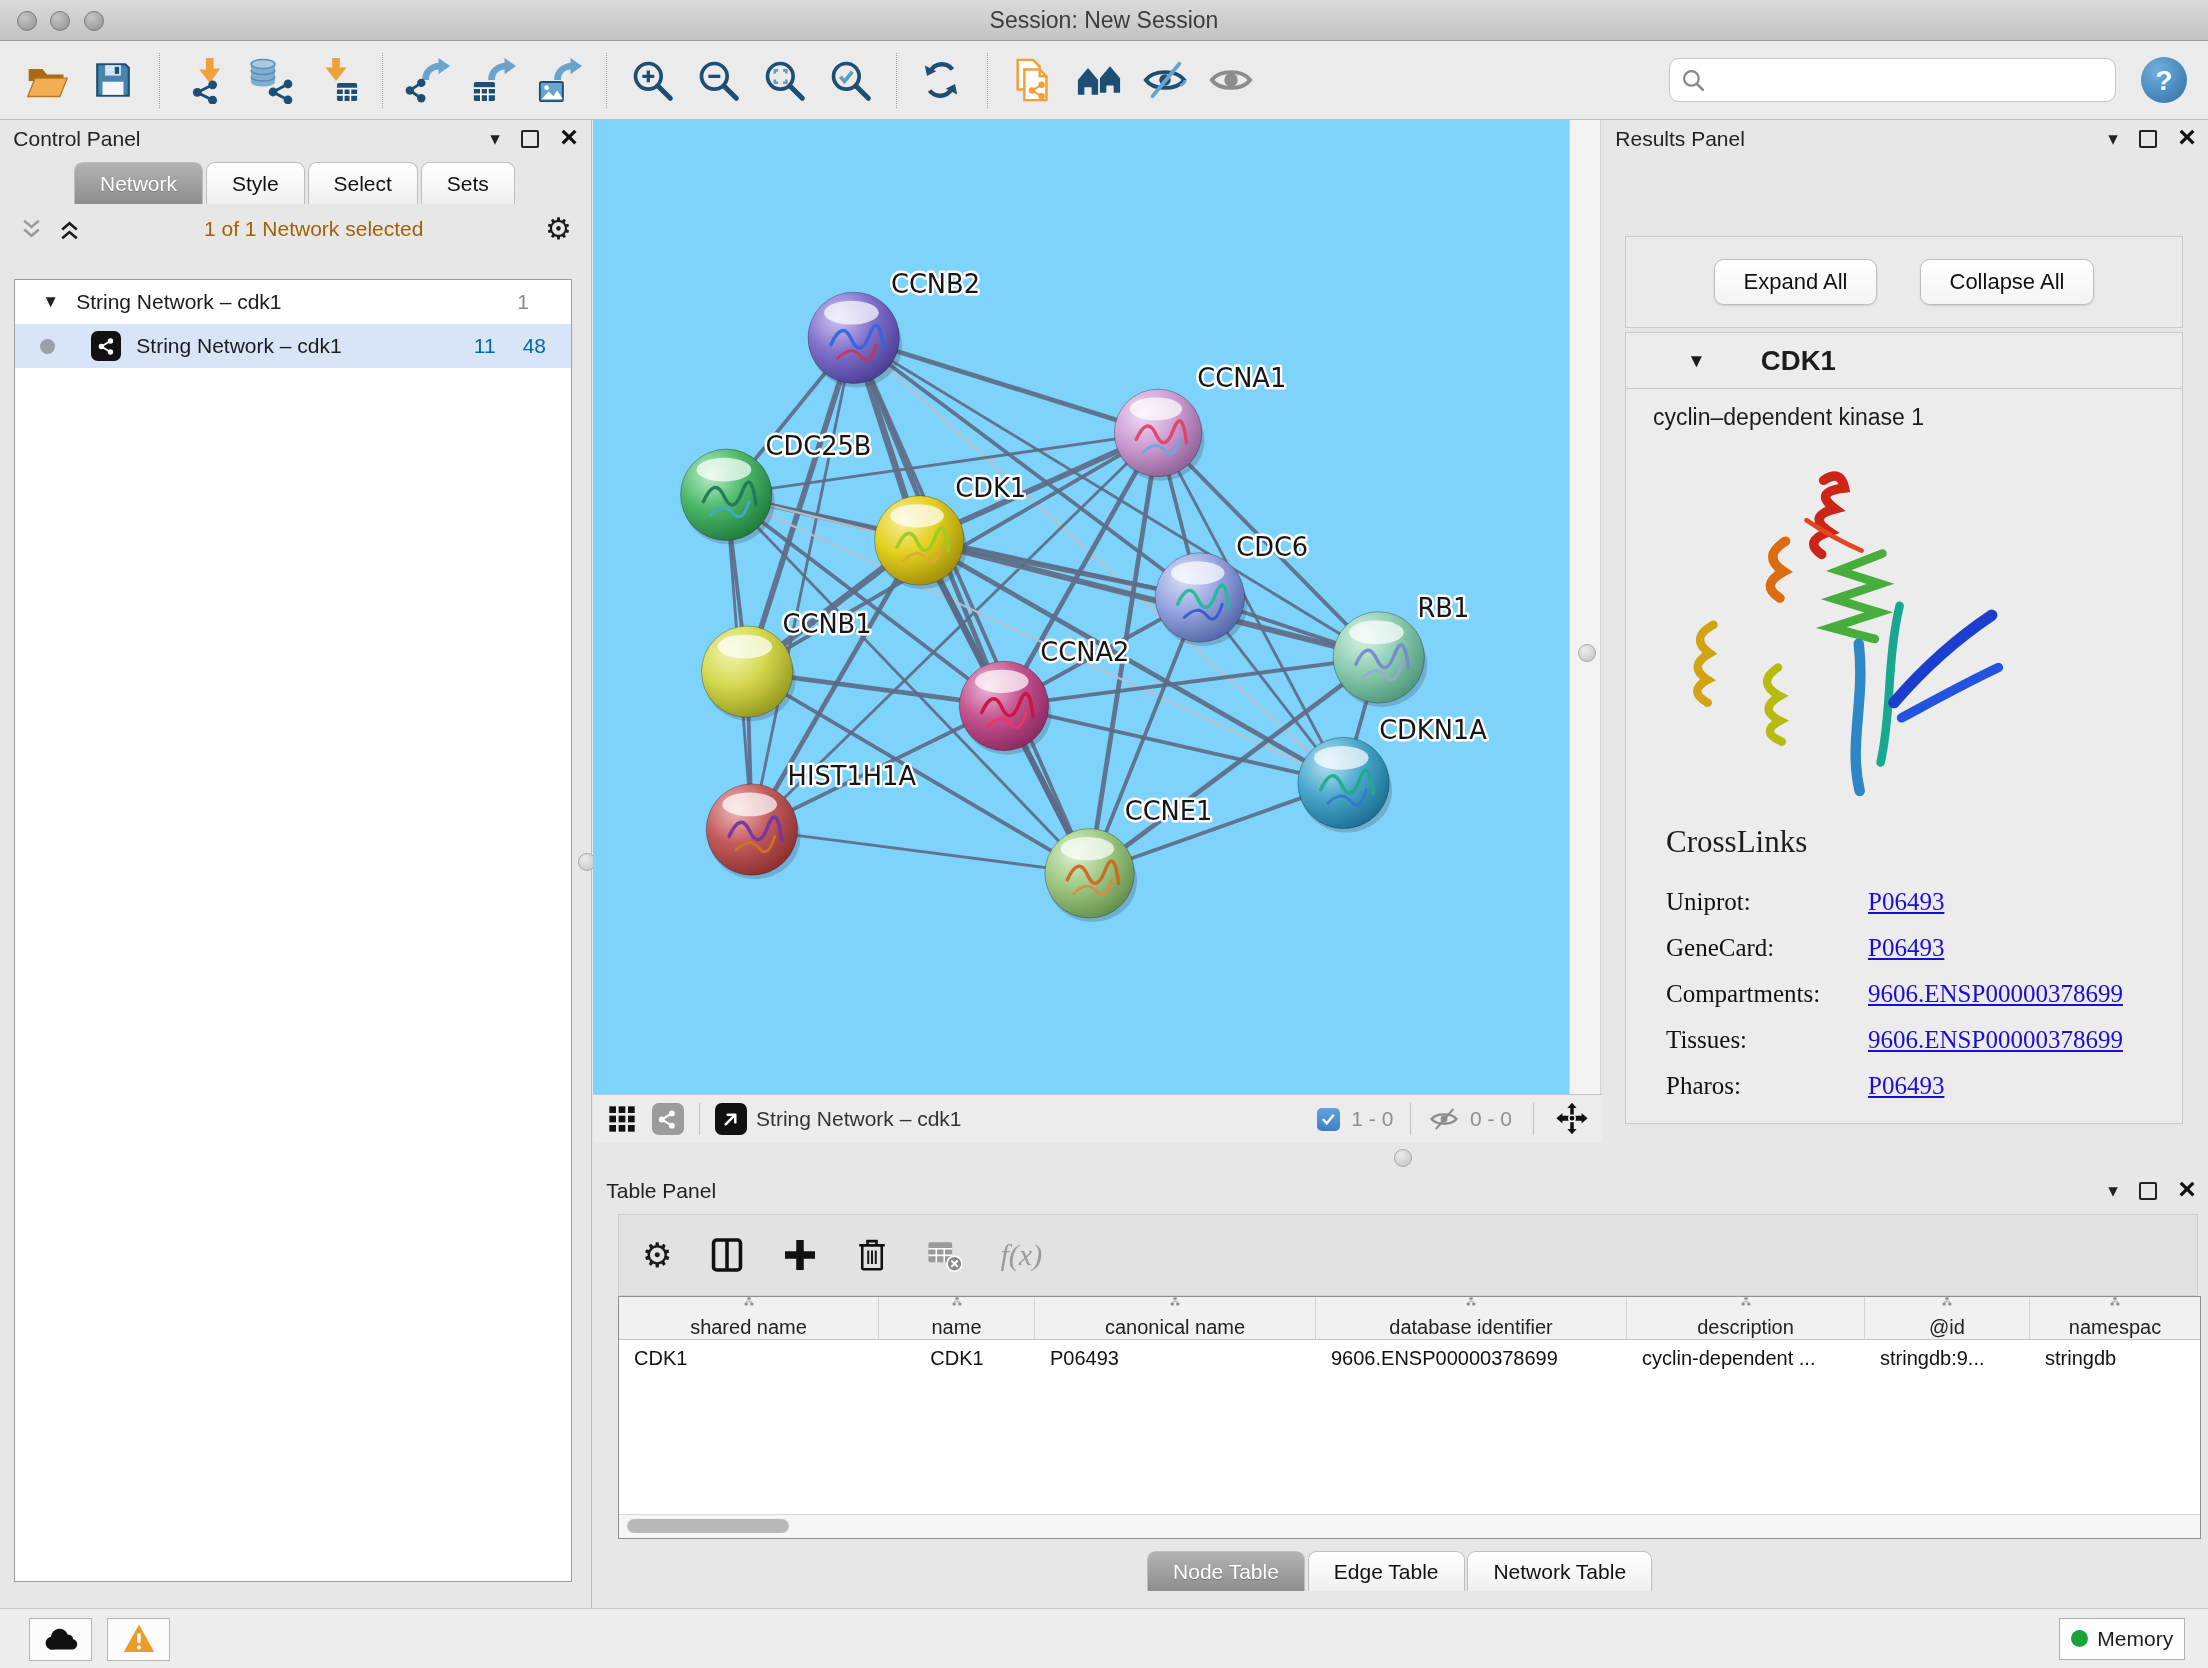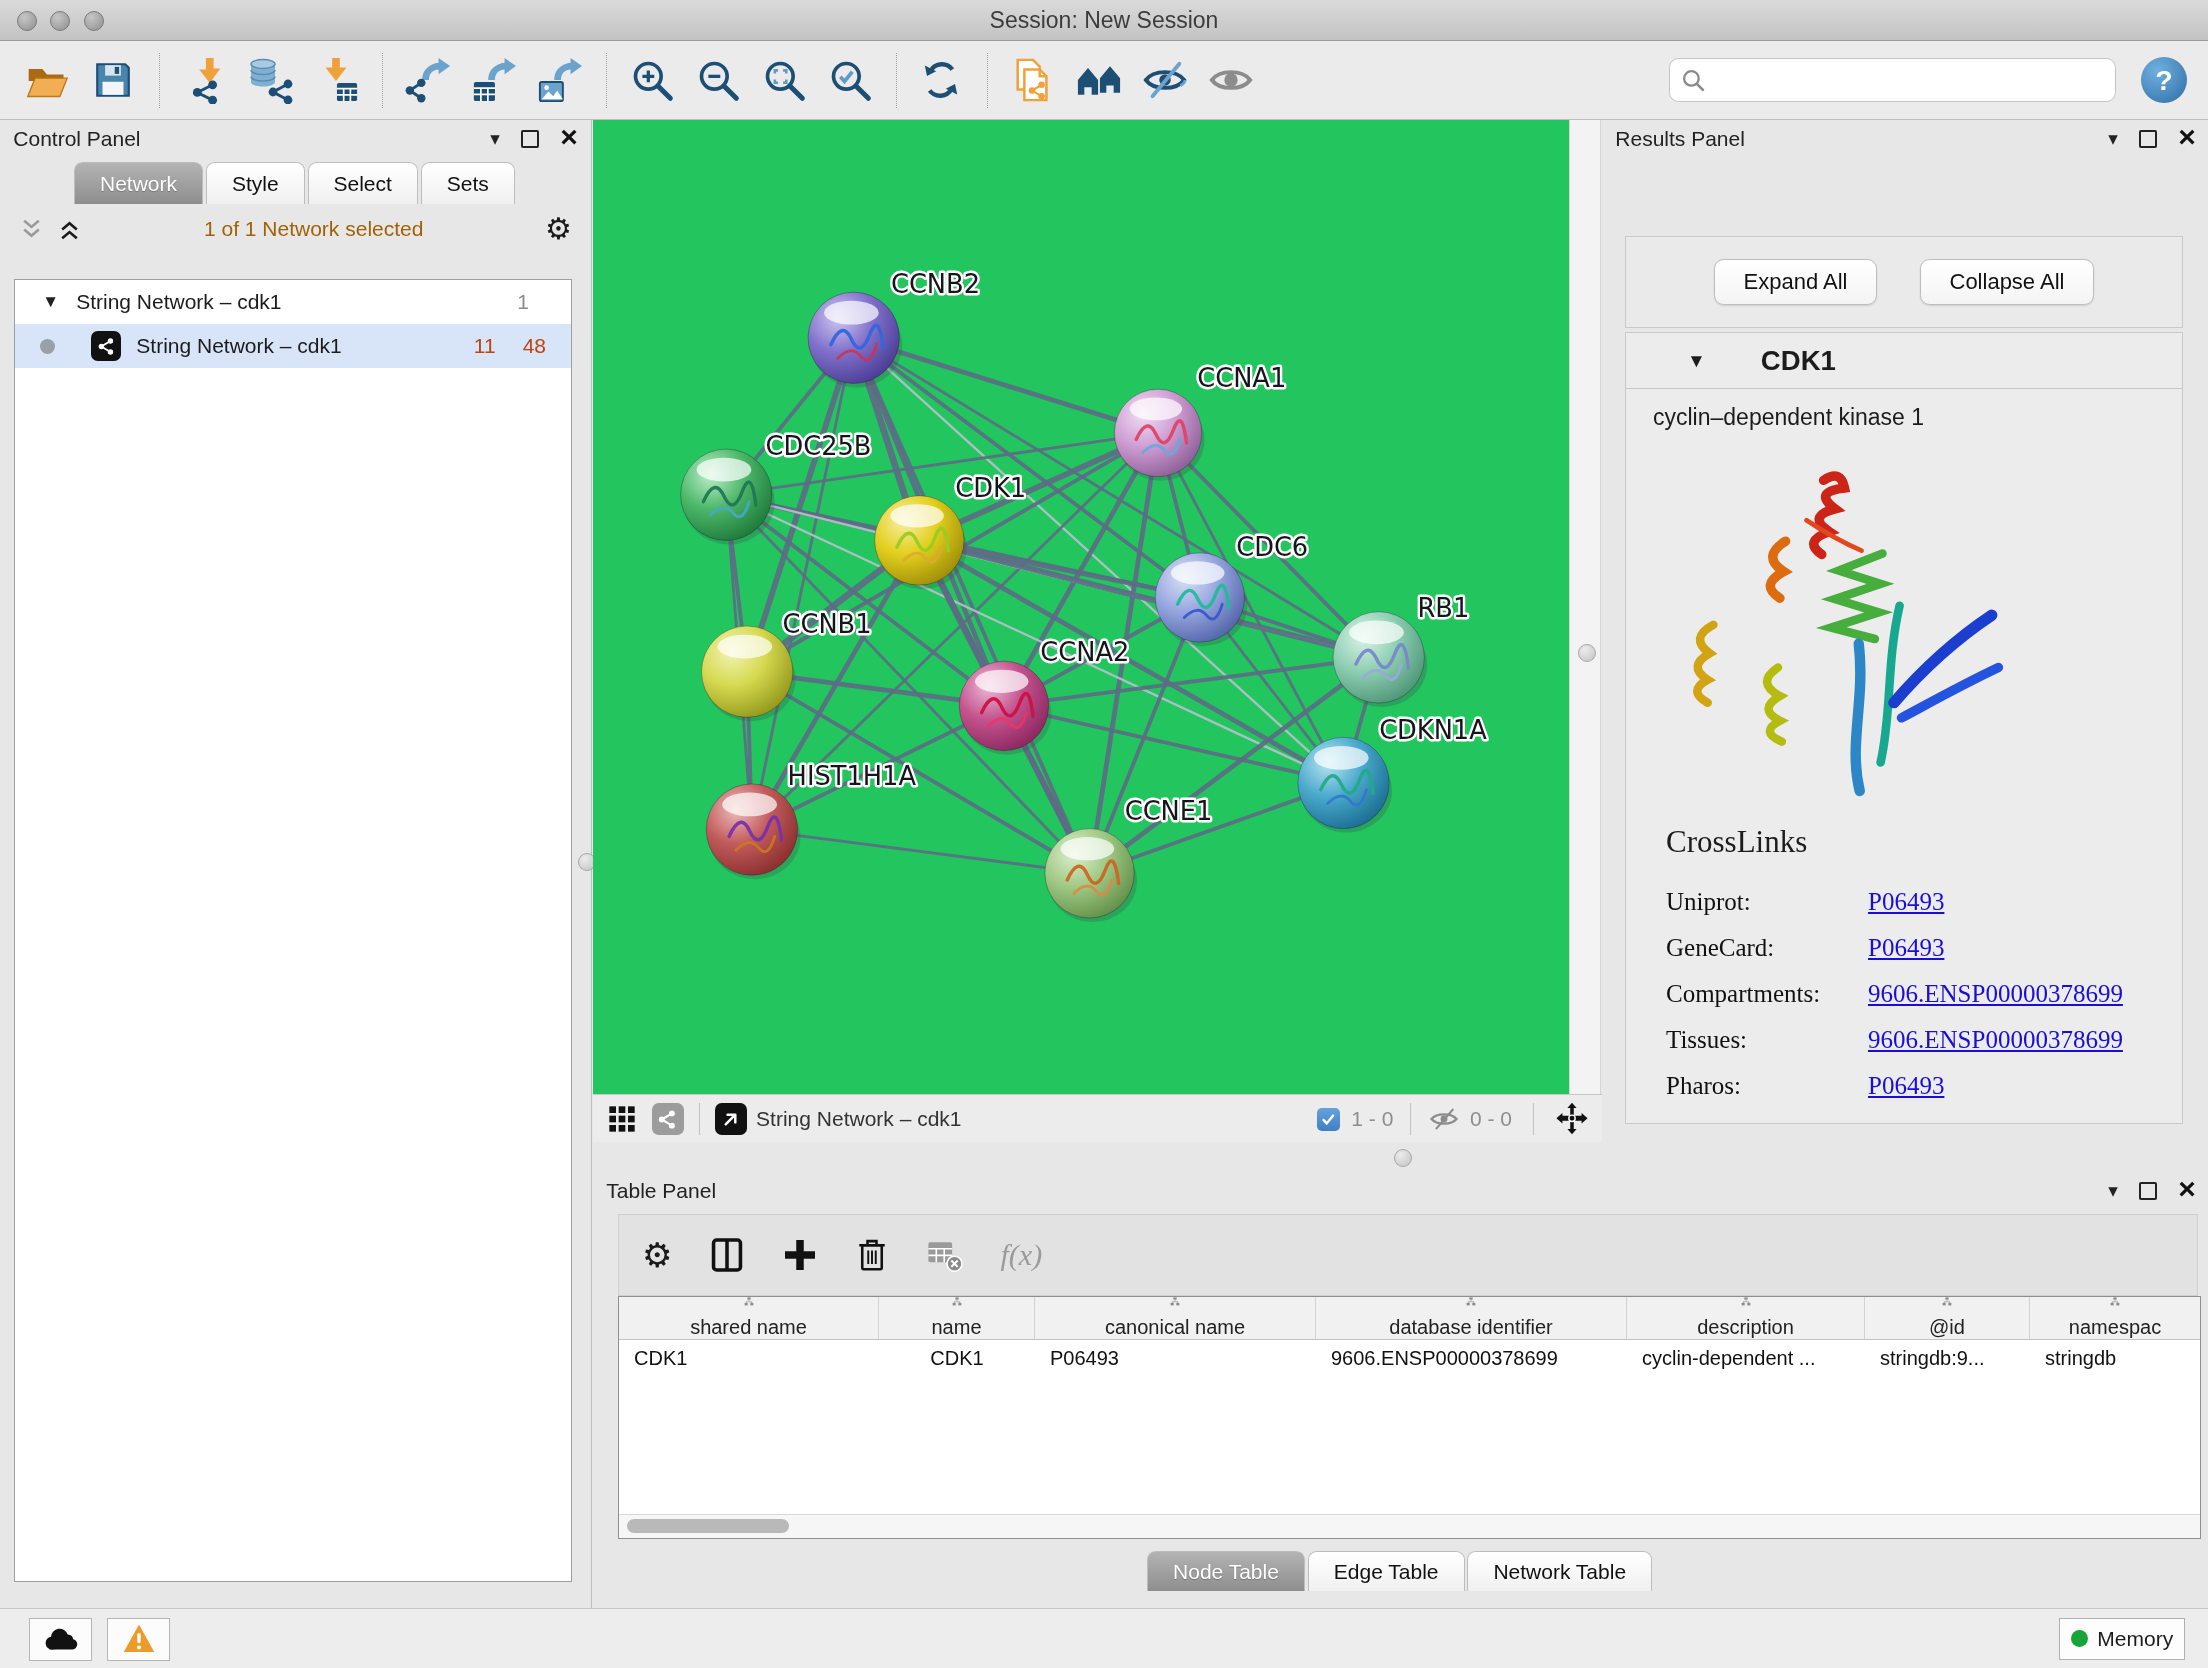--- a/index.html
+++ b/index.html
@@ -47,23 +47,23 @@
   .gear{font-family:"DejaVu Sans",sans-serif;font-size:30px;color:#1a1a1a;line-height:1;}
   .tree{position:absolute;left:14.3px;right:19px;top:159px;bottom:27px;background:#fff;border:1px solid #9e9e9e;}
   .trow{height:44px;display:flex;align-items:center;font-size:21px;}
   .trow .arrow{margin-left:27px;font-size:17px;color:#222;}
   .trow .tlabel{margin-left:17px;}
   .trow .tcount{margin-left:auto;margin-right:42px;color:#8c8c8c;}
   .trow2{height:44px;display:flex;align-items:center;background:#d8e5f8;font-size:21px;}
   .dot{width:15px;height:15px;border-radius:50%;background:#9aa0a8;margin-left:25px;}
   .badge{width:30px;height:30px;border-radius:6.7px;background:#111;margin-left:36px;display:flex;align-items:center;justify-content:center;}
   .trow2 .tlabel{margin-left:15px;}
-  .tnum{color:#c2410c;}
+  .tnum{color:#0369a1;}
   
-  .net-canvas{position:absolute;left:593px;top:120px;width:977px;height:974px;background:#22c55e;}
+  .net-canvas{position:absolute;left:593px;top:120px;width:977px;height:974px;background:#7dd3fc;}
   .net-strip{position:absolute;left:1569px;top:120px;width:32px;height:974px;background:#f3f3f3;
     border-left:1px solid #d5d5d5;border-right:1px solid #d5d5d5;box-sizing:border-box;}
   .knob{position:absolute;width:16px;height:16px;border-radius:50%;
     background:radial-gradient(circle at 35% 30%,#ececec,#c2c2c2);border:1px solid #a8a8a8;}
   .net-status{position:absolute;left:593px;top:1094px;width:1009px;height:49px;background:#ececec;
     border-top:1px solid #c6c6c6;display:flex;align-items:center;padding:0 13.3px;box-sizing:border-box;}
   .ns-sep{width:0;height:32px;border-left:1px solid #c2c2c2;margin:0 15px;}
   .ns-title{font-size:21px;color:#333;margin-left:9.5px;}
   .ns-right{margin-left:auto;display:flex;align-items:center;gap:11.4px;}
   .checkbox{width:23px;height:23px;border-radius:4.8px;background:linear-gradient(#64a1de,#3f7fc4);

